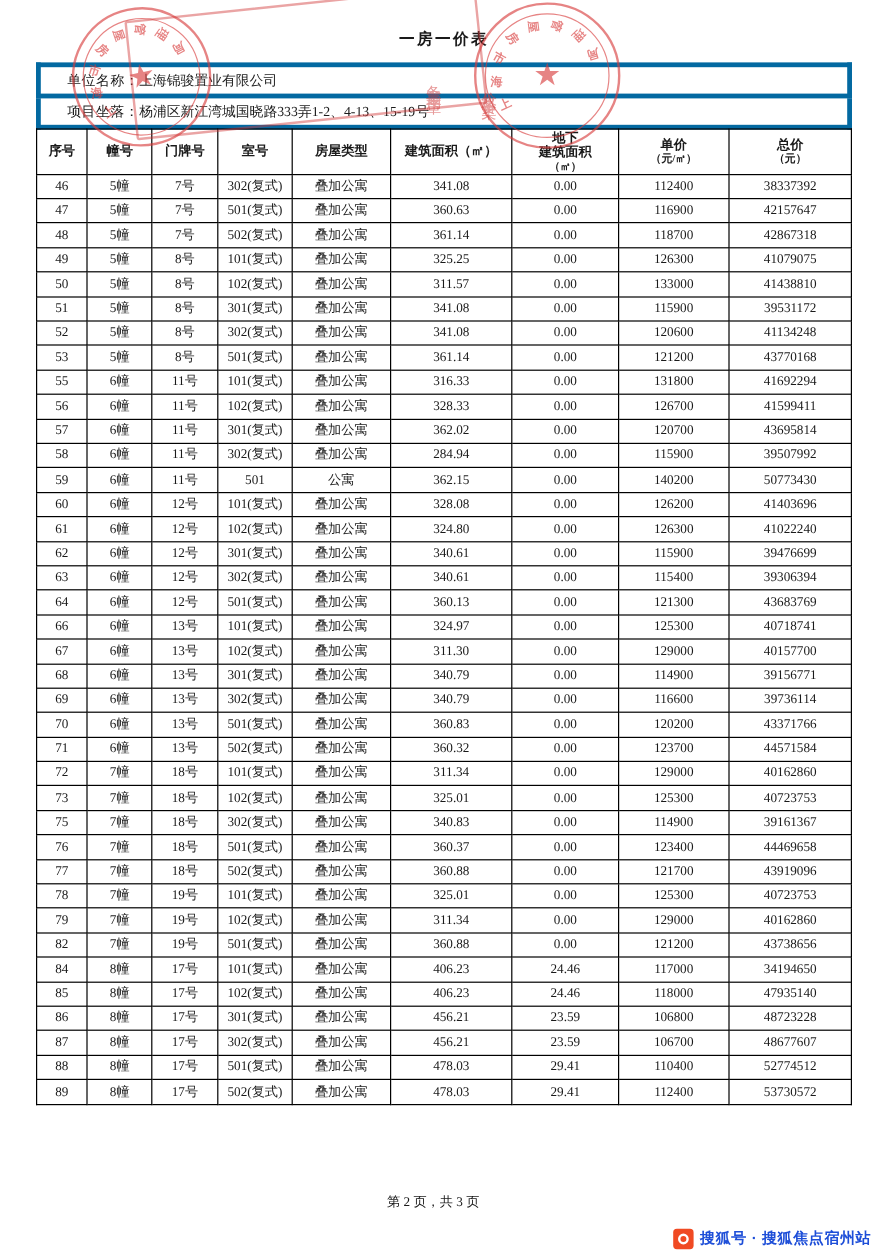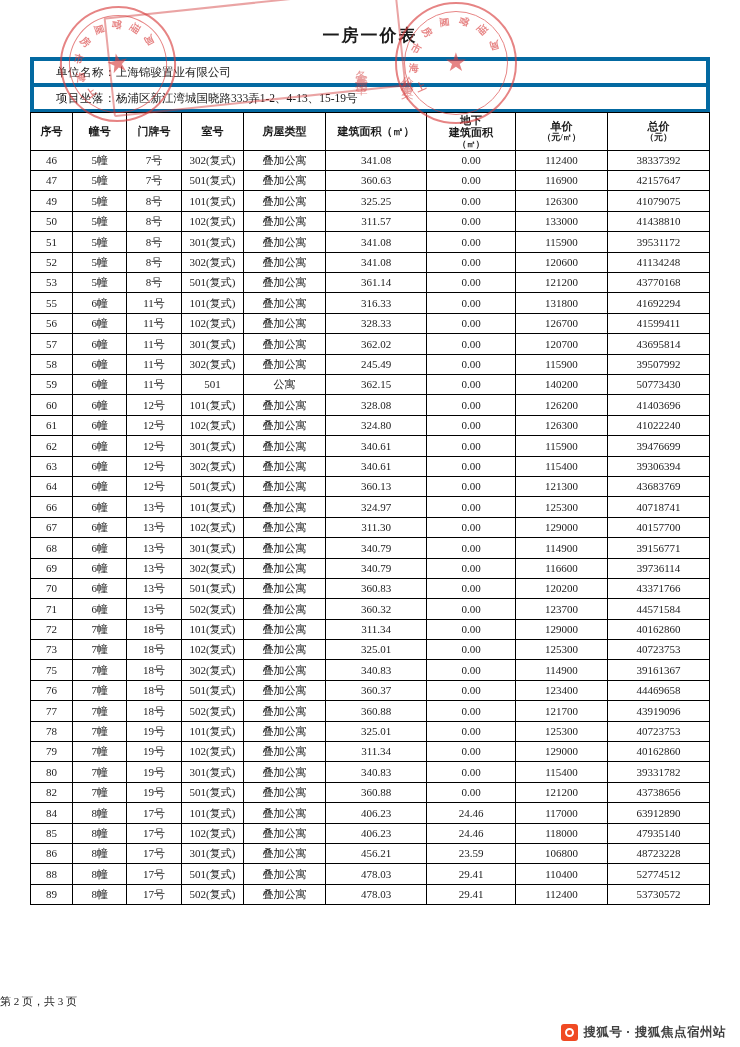--- a/index.html
+++ b/index.html
@@ -17,21 +17,21 @@
   }
   .page {
     position: relative;
     width: 740px;
     height: 1047px;
     box-sizing: border-box;
     padding: 18px 30px 0 30px;
   }
   .doc-title {
     text-align: center;
-    font-size: 17px;
+    font-size: 13px;
     font-weight: bold;
     letter-spacing: 2px;
     margin: 6px 0 10px 0;
     position: relative;
     z-index: 3;
   }
   table.meta {
     width: 100%;
     border-collapse: collapse;
     table-layout: fixed;
@@ -89,20 +89,21 @@
   .col-area { width: 15.0%; }
   .col-underground { width: 13.0%; }
   .col-unitprice { width: 13.6%; }
   .col-total { width: 15.0%; }
 
   .footer {
     position: absolute;
     bottom: 38px;
     left: 0;
     width: 722px;
+    text-align: center;
     font-size: 11px;
     z-index: 3;
   }
   .watermark-brand {
     position: absolute;
     right: 14px;
     bottom: 6px;
     display: flex;
     align-items: center;
     gap: 5px;
@@ -120,21 +121,21 @@
     content: "";
     position: absolute;
     left: 4px; top: 4px;
     width: 9px; height: 9px;
     border: 2px solid #fff;
     border-radius: 50%;
     box-sizing: border-box;
   }
   .wm-text {
     font-size: 12.5px;
-    color: #404040;
+    color: #1d4ed8;
     font-weight: bold;
     letter-spacing: 0.5px;
   }
 
   
   .seal {
     position: absolute;
     z-index: 5;
     pointer-events: none;
   }
@@ -307,20 +308,31 @@
           <td>5幢</td>
           <td>7号</td>
           <td>501(复式)</td>
           <td>叠加公寓</td>
           <td>360.63</td>
           <td>0.00</td>
           <td>116900</td>
           <td>42157647</td>
         </tr>
         <tr>
+          <td>48</td>
+          <td>5幢</td>
+          <td>7号</td>
+          <td>502(复式)</td>
+          <td>叠加公寓</td>
+          <td>361.14</td>
+          <td>0.00</td>
+          <td>118700</td>
+          <td>42867318</td>
+        </tr>
+        <tr>
           <td>49</td>
           <td>5幢</td>
           <td>8号</td>
           <td>101(复式)</td>
           <td>叠加公寓</td>
           <td>325.25</td>
           <td>0.00</td>
           <td>126300</td>
           <td>41079075</td>
         </tr>
@@ -400,21 +412,21 @@
           <td>0.00</td>
           <td>120700</td>
           <td>43695814</td>
         </tr>
         <tr>
           <td>58</td>
           <td>6幢</td>
           <td>11号</td>
           <td>302(复式)</td>
           <td>叠加公寓</td>
-          <td>245.49</td>
+          <td>284.94</td>
           <td>0.00</td>
           <td>115900</td>
           <td>39507992</td>
         </tr>
         <tr>
           <td>59</td>
           <td>6幢</td>
           <td>11号</td>
           <td>501</td>
           <td>公寓</td>
@@ -615,51 +627,40 @@
           <td>7幢</td>
           <td>19号</td>
           <td>102(复式)</td>
           <td>叠加公寓</td>
           <td>311.34</td>
           <td>0.00</td>
           <td>129000</td>
           <td>40162860</td>
         </tr>
         <tr>
-          <td>80</td>
-          <td>7幢</td>
-          <td>19号</td>
-          <td>301(复式)</td>
-          <td>叠加公寓</td>
-          <td>340.83</td>
-          <td>0.00</td>
-          <td>115400</td>
-          <td>39331782</td>
-        </tr>
-        <tr>
           <td>82</td>
           <td>7幢</td>
           <td>19号</td>
           <td>501(复式)</td>
           <td>叠加公寓</td>
           <td>360.88</td>
           <td>0.00</td>
           <td>121200</td>
           <td>43738656</td>
         </tr>
         <tr>
           <td>84</td>
           <td>8幢</td>
           <td>17号</td>
           <td>101(复式)</td>
           <td>叠加公寓</td>
           <td>406.23</td>
           <td>24.46</td>
           <td>117000</td>
-          <td>63912890</td>
+          <td>34194650</td>
         </tr>
         <tr>
           <td>85</td>
           <td>8幢</td>
           <td>17号</td>
           <td>102(复式)</td>
           <td>叠加公寓</td>
           <td>406.23</td>
           <td>24.46</td>
           <td>118000</td>
@@ -668,20 +669,31 @@
         <tr>
           <td>86</td>
           <td>8幢</td>
           <td>17号</td>
           <td>301(复式)</td>
           <td>叠加公寓</td>
           <td>456.21</td>
           <td>23.59</td>
           <td>106800</td>
           <td>48723228</td>
+        </tr>
+        <tr>
+          <td>87</td>
+          <td>8幢</td>
+          <td>17号</td>
+          <td>302(复式)</td>
+          <td>叠加公寓</td>
+          <td>456.21</td>
+          <td>23.59</td>
+          <td>106700</td>
+          <td>48677607</td>
         </tr>
         <tr>
           <td>88</td>
           <td>8幢</td>
           <td>17号</td>
           <td>501(复式)</td>
           <td>叠加公寓</td>
           <td>478.03</td>
           <td>29.41</td>
           <td>110400</td>

